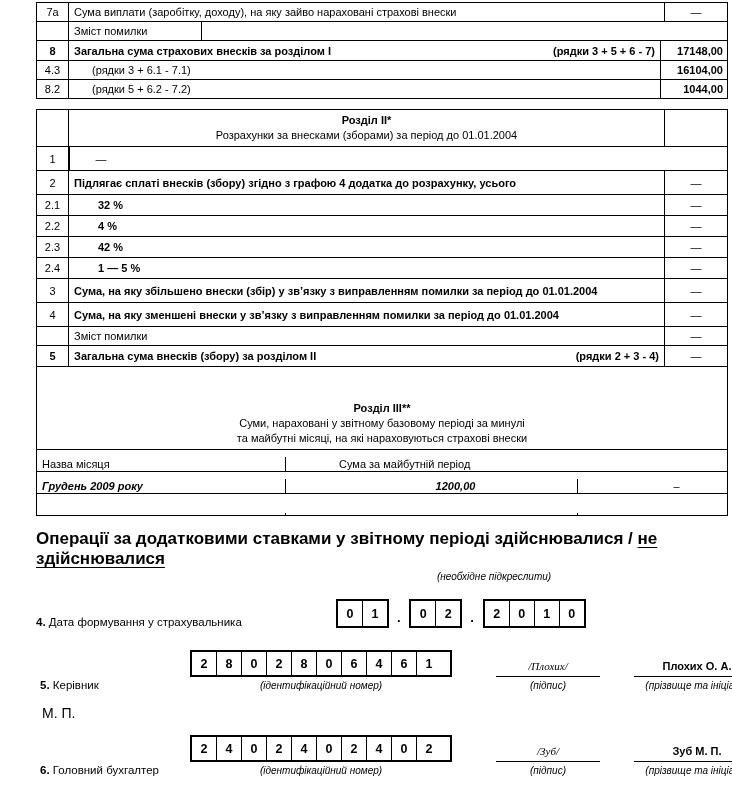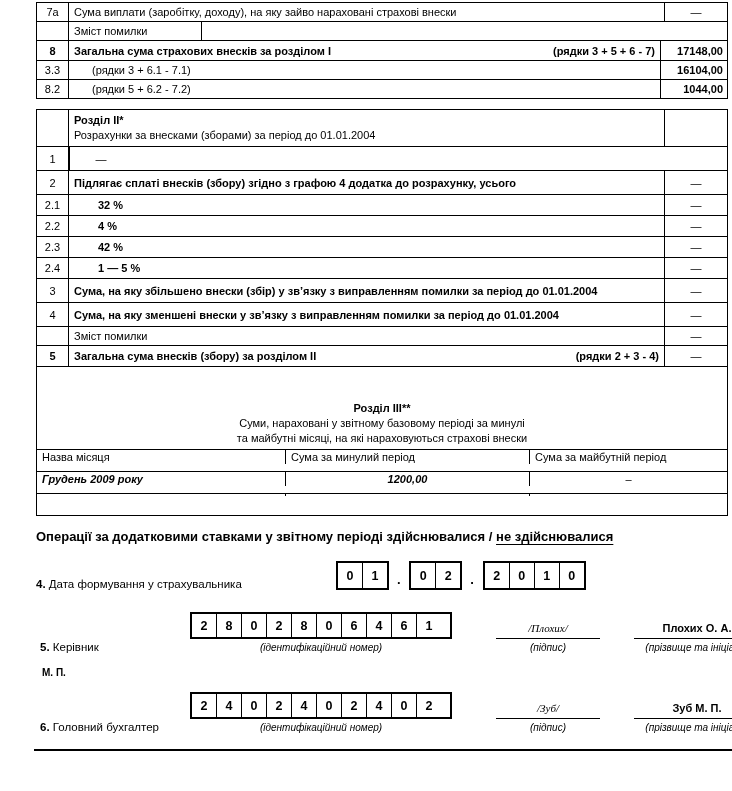--- a/index.html
+++ b/index.html
@@ -31,30 +31,30 @@
   .csplit { width:122px; flex:none; border-right:1px solid #000;
             display:flex; align-items:center; padding:0 5px; }
   .cfill { flex:1; }
   .gap10 { height:10px; }
 
   
   .sec-head { border-top:1px solid #000; text-align:center; padding:4px 0 3px 0; line-height:15px; }
   .sec-head .t { font-weight:bold;margin-top:30px; }
 
   
-  .t3row { display:flex; align-items:flex-start; border-top:1px solid #000; min-height:21px; }
+  .t3row { display:flex; align-items:flex-end; border-top:1px solid #000; min-height:21px;gap:48px; }
   .t3c { display:flex; align-items:center; padding:1px 5px; }
   .t3c1 { width:238px; flex:none; border-right:1px solid #000; }
   .t3c2 { width:233px; flex:none; border-right:1px solid #000; }
   .t3c3 { flex:1; }
   .t3c2.center, .t3c3.center { justify-content:center; }
   .bi { font-weight:bold; font-style:italic; }
 
   
-  .ops { margin:13px 0 0 2px; font-weight:bold; font-size:13px; }
+  .ops { margin:13px 0 0 2px; font-weight:bold; font-size:17px; }
   .ops .ul { text-decoration:underline; text-underline-offset:3px; }
   .ops-hint { width:260px; margin-left:330px; text-align:center;
               font-style:italic; font-size:10px; margin-top:2px; }
 
   
   .dbox { display:flex; border:2px solid #000; background:#fff; }
   .dcell { width:24px; height:23px; border-left:1px solid #000;
            display:flex; align-items:center; justify-content:center;
            font-weight:bold; font-size:12.5px; }
   .dcell:first-child { border-left:none; }
@@ -71,21 +71,21 @@
   .sig-mid { width:262px; flex:none; text-align:center; }
   .caption { font-style:italic; font-size:10px; margin-top:3px; }
   .sig-gap1 { width:44px; flex:none; }
   .sig-gap2 { width:34px; flex:none; }
   .sig-line { width:104px; flex:none; text-align:center; padding-top:3px; }
   .sig-name { width:126px; flex:none; text-align:center; padding-top:3px; }
   .over { border-bottom:1px solid #000; padding-bottom:2px; min-height:14px; }
   .over.it { font-style:italic;font-family:Liberation Serif, serif; }
   .over.bd { font-weight:bold; }
 
-  .stamp { margin:14px 0 8px 8px; font-size:10px;font-weight:bold; }
+  .stamp { margin:14px 0 8px 8px; font-size:14px; }
 
   .divider { border-top:2px solid #000; margin:16px 0 0 0; }
 
   .footnotes { margin:7px 0 0 18px; font-family:"DejaVu Serif", serif;
                font-style:italic; font-size:10.5px; line-height:16px; }
 </style>
 </head>
 <body>
 
 <div class="page">
@@ -105,42 +105,42 @@
     </div>
     <div class="trow h19">
       <div class="cnum bold">8</div>
       <div class="clabel bold">
         <span class="lbl">Загальна сума страхових внесків за розділом I</span>
         <span class="frm">(рядки 3 + 5 + 6 - 7)</span>
       </div>
       <div class="cval vright">17148,00</div>
     </div>
     <div class="trow h18">
-      <div class="cnum">3.3</div>
+      <div class="cnum">4.3</div>
       <div class="clabel">
           <span class="lbl ind">(рядки 3 + 6.1 - 7.1)</span>
         </div>
       <div class="cval vright">16104,00</div>
     </div>
     <div class="trow h18">
       <div class="cnum">8.2</div>
       <div class="clabel">
           <span class="lbl ind">(рядки 5 + 6.2 - 7.2)</span>
         </div>
       <div class="cval vright">1044,00</div>
     </div>
   </div>
 
   <div class="gap10"></div>
 
   <div class="tbl">
     <div class="trow" style="min-height:36px;">
       <div class="cnum"></div>
       <div class="clabel" style="justify-content:center;">
-        <div style="flex:1; text-align:left; line-height:15px;">
+        <div style="flex:1; text-align:center; line-height:15px;">
           <div class="bold">Розділ II*</div>
           <div>Розрахунки за внесками (зборами) за період до 01.01.2004</div>
         </div>
       </div>
       <div class="cval"></div>
     </div>
     <div class="trow h23">
       <div class="cnum">1</div>
       <div class="cval vcenter">—</div>
     </div>
@@ -210,39 +210,39 @@
     </div>
 
     <div class="sec-head">
       <div class="t">Розділ III**</div>
       <div>Суми, нараховані у звітному базовому періоді за минулі</div>
       <div>та майбутні місяці, на які нараховуються страхові внески</div>
     </div>
 
     <div class="t3row">
       <div class="t3c t3c1">Назва місяця</div>
-      <div class="t3c t3c2">Сума за минулий період</div>
       <div class="t3c t3c3">Сума за майбутній період</div>
     </div>
     <div class="t3row">
       <div class="t3c t3c1 bi">Грудень 2009 року</div>
       <div class="t3c t3c2 center bi">1200,00</div>
       <div class="t3c t3c3 center">–</div>
     </div>
     <div class="t3row">
       <div class="t3c t3c1"></div>
       <div class="t3c t3c2 center"></div>
       <div class="t3c t3c3 center"></div>
     </div>
   </div>
 
   <div class="ops">
     <span>Операції за додатковими ставками у звітному періоді здійснювалися /</span>
     <span class="ul">не здійснювалися</span>
   </div>
+  <div class="ops-hint">(необхідне підкреслити)</div>
 
   <div class="date-row">
     <div class="date-label">
       <span class="bold">4.</span>
       <span>Дата формування у страхувальника</span>
     </div>
     <div class="dbox">
       <span class="dcell tall">0</span>
       <span class="dcell tall">1</span>
     </div>

